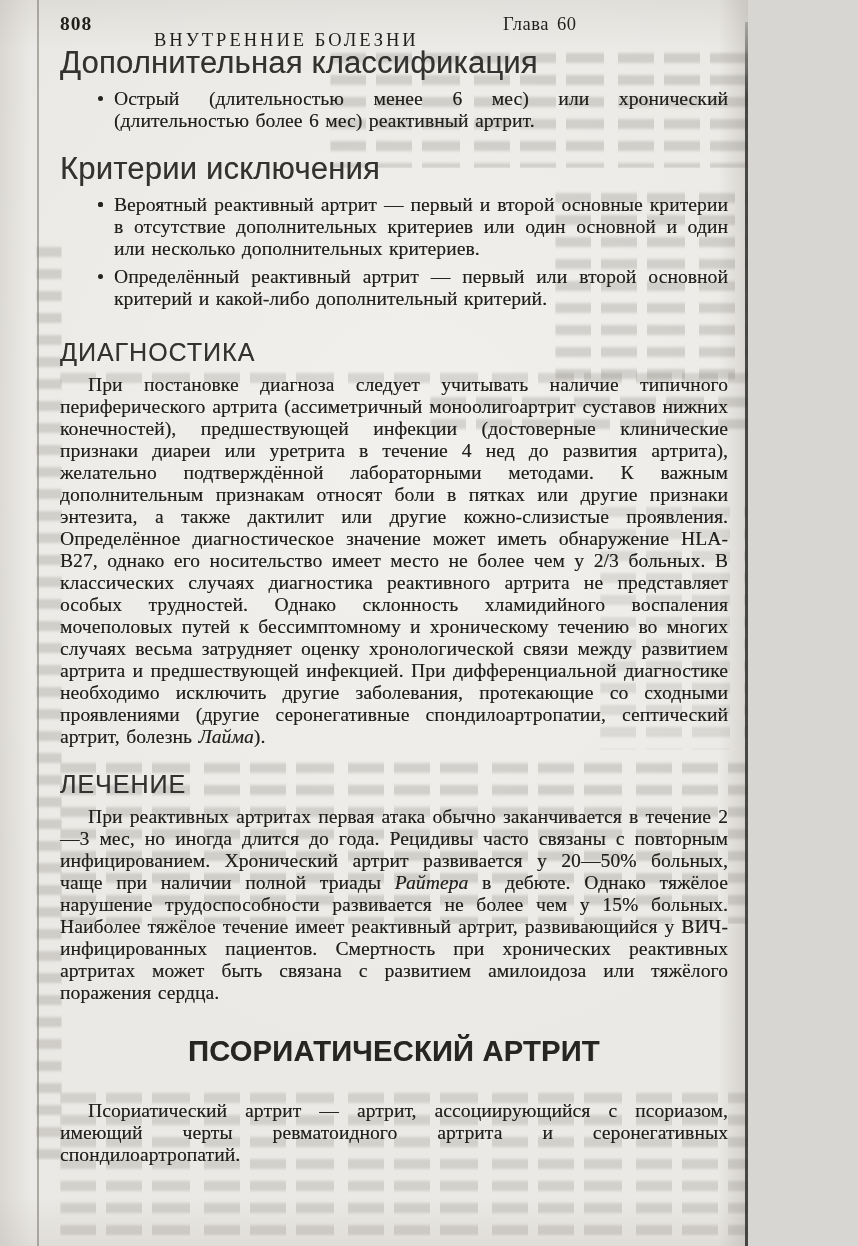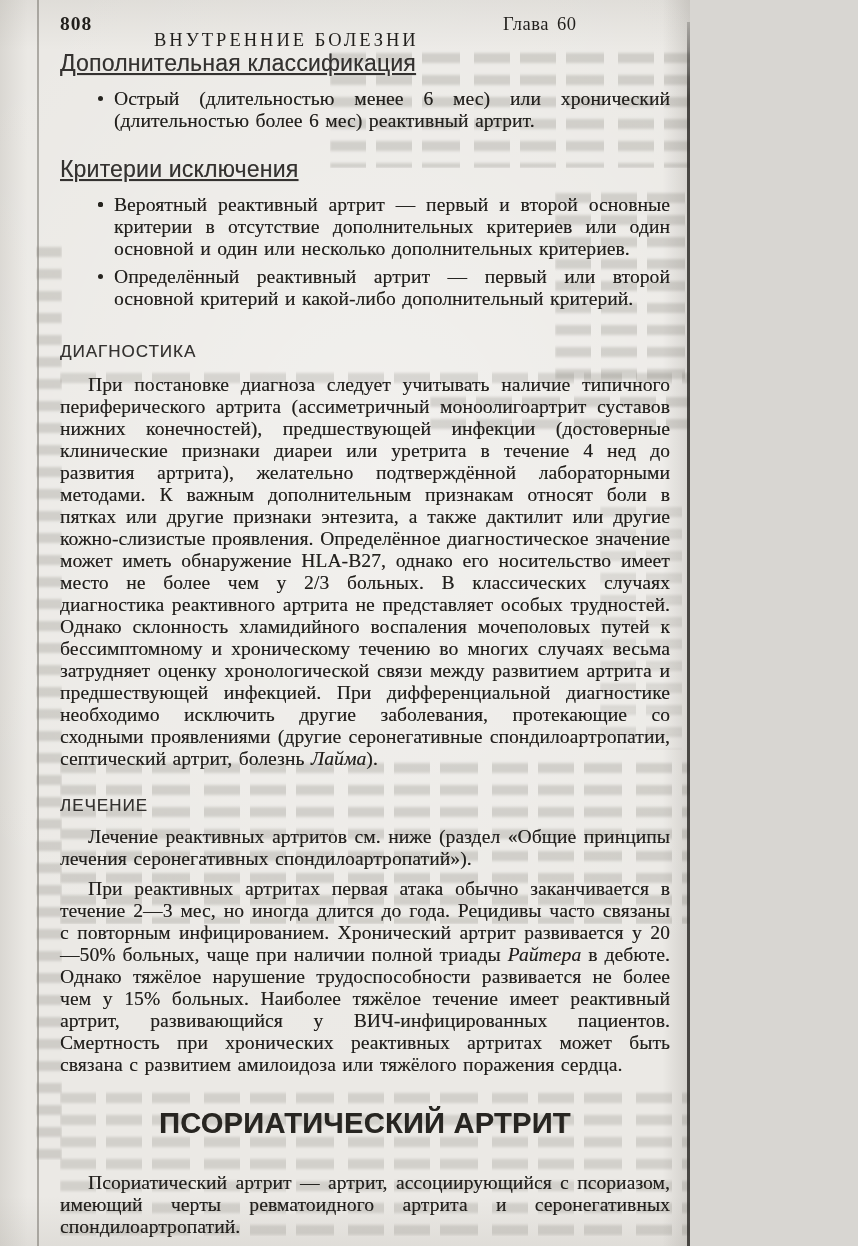--- a/index.html
+++ b/index.html
@@ -1,21 +1,21 @@
 <!DOCTYPE html>
 <html lang="ru"><head>
 <meta charset="utf-8">
 <style>
   * { box-sizing: border-box; }
   html, body { margin: 0; padding: 0; }
   body { background: #d8d6d2; }
 
   .page {
     position: relative;
-    width: 690px;
+    width: 748px;
     height: 1246px;
     overflow: hidden;
     background:
       radial-gradient(130% 90% at 55% 38%, rgba(255,255,255,0.35) 0%, rgba(255,255,255,0) 55%),
       linear-gradient(90deg, rgba(172,168,160,0.28) 0%, rgba(172,168,160,0) 4%, rgba(172,168,160,0) 96%, rgba(150,146,140,0.30) 100%),
       linear-gradient(180deg, rgba(170,166,158,0.18) 0%, rgba(170,166,158,0) 4%, rgba(170,166,158,0) 96%, rgba(170,166,158,0.18) 100%),
       #ebe9e5;
     font-family: "Liberation Serif", serif;
     color: #211f1c;
   }
@@ -67,22 +67,22 @@
     text-shadow: 0.2px 0.2px 0.45px rgba(40,38,34,0.55);
   }
 
   h2 {
     margin: 0;
     font-family: "Liberation Sans", sans-serif;
     font-weight: normal;
     color: #343230;
     text-shadow: 0.2px 0.2px 0.4px rgba(52,50,48,0.5);
   }
-  h2.mixed { font-size: 23px; line-height: 26px; letter-spacing: 0.2px; text-decoration: underline; }
-  h2.caps  { font-size: 17px; line-height: 28px; letter-spacing: 1px; }
+  h2.mixed { font-size: 31px; line-height: 26px; letter-spacing: 0.2px; }
+  h2.caps  { font-size: 25px; line-height: 28px; letter-spacing: 1px; }
 
   ul { list-style: none; margin: 12px 0 0; padding: 0 0 0 54px; }
   li {
     position: relative;
     margin: 0 0 6px;
     font-size: 19.5px; line-height: 22px;
     text-align: justify;
     word-spacing: 1.5px; letter-spacing: 0.1px;
   }
   li .dot {
@@ -166,21 +166,20 @@
       <li>
         <span class="dot"></span>
         <span>Определённый реактивный артрит — первый или второй основной критерий и какой-либо дополнительный критерий.</span>
       </li>
     </ul>
 
     <h2 class="caps mt-diag">ДИАГНОСТИКА</h2>
     <p class="mt-pdiag"><span>При постановке диагноза следует учитывать наличие типичного периферического артрита (ассиметричный моноолигоартрит суставов нижних конечностей), предшествующей инфекции (достоверные клинические признаки диареи или уретрита в течение 4 нед до развития артрита), желательно подтверждённой лабораторными методами. К важным дополнительным признакам относят боли в пятках или другие признаки энтезита, а также дактилит или другие кожно-слизистые проявления. Определённое диагностическое значение может иметь обнаружение HLA-B27, однако его носительство имеет место не более чем у 2/3 больных. В классических случаях диагностика реактивного артрита не представляет особых трудностей. Однако склонность хламидийного воспаления мочеполовых путей к бессимптомному и хроническому течению во многих случаях весьма затрудняет оценку хронологической связи между развитием артрита и предшествующей инфекцией. При дифференциальной диагностике необходимо исключить другие заболевания, протекающие со сходными проявлениями (другие серонегативные спондилоартропатии, септический артрит, болезнь </span><span class="it">Лайма</span><span>).</span></p>
 
     <h2 class="caps mt-treat">ЛЕЧЕНИЕ</h2>
-    <p class="mt-ptr">Лечение реактивных артритов см. ниже (раздел «Общие принципы лечения серонегативных спондилоартропатий»).</p>
 
     <p class="mt-pprog"><span>При реактивных артритах первая атака обычно заканчивается в течение 2—3 мес, но иногда длится до года. Рецидивы часто связаны с повторным инфицированием. Хронический артрит развивается у 20—50% больных, чаще при наличии полной триады </span><span class="it">Райтера</span><span> в дебюте. Однако тяжёлое нарушение трудоспособности развивается не более чем у 15% больных. Наиболее тяжёлое течение имеет реактивный артрит, развивающийся у ВИЧ-инфицированных пациентов. Смертность при хронических реактивных артритах может быть связана с развитием амилоидоза или тяжёлого поражения сердца.</span></p>
 
     <h1 class="chapter">ПСОРИАТИЧЕСКИЙ АРТРИТ</h1>
     <p class="mt-ppsor">Псориатический артрит — артрит, ассоциирующийся с псориазом, имеющий черты ревматоидного артрита и серонегативных спондилоартропатий.</p>
 
   </main>
 </div>
 
 </body></html>

